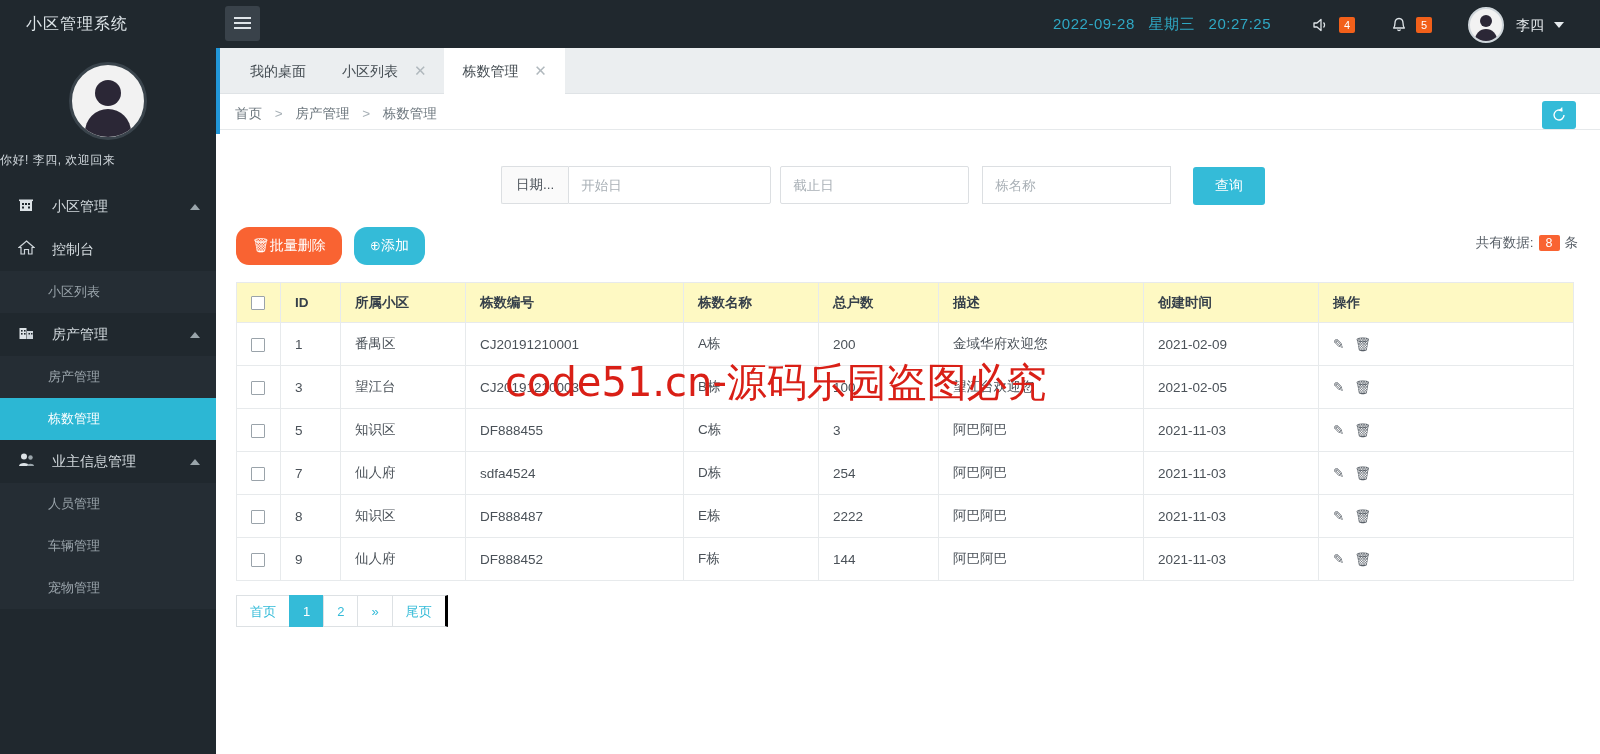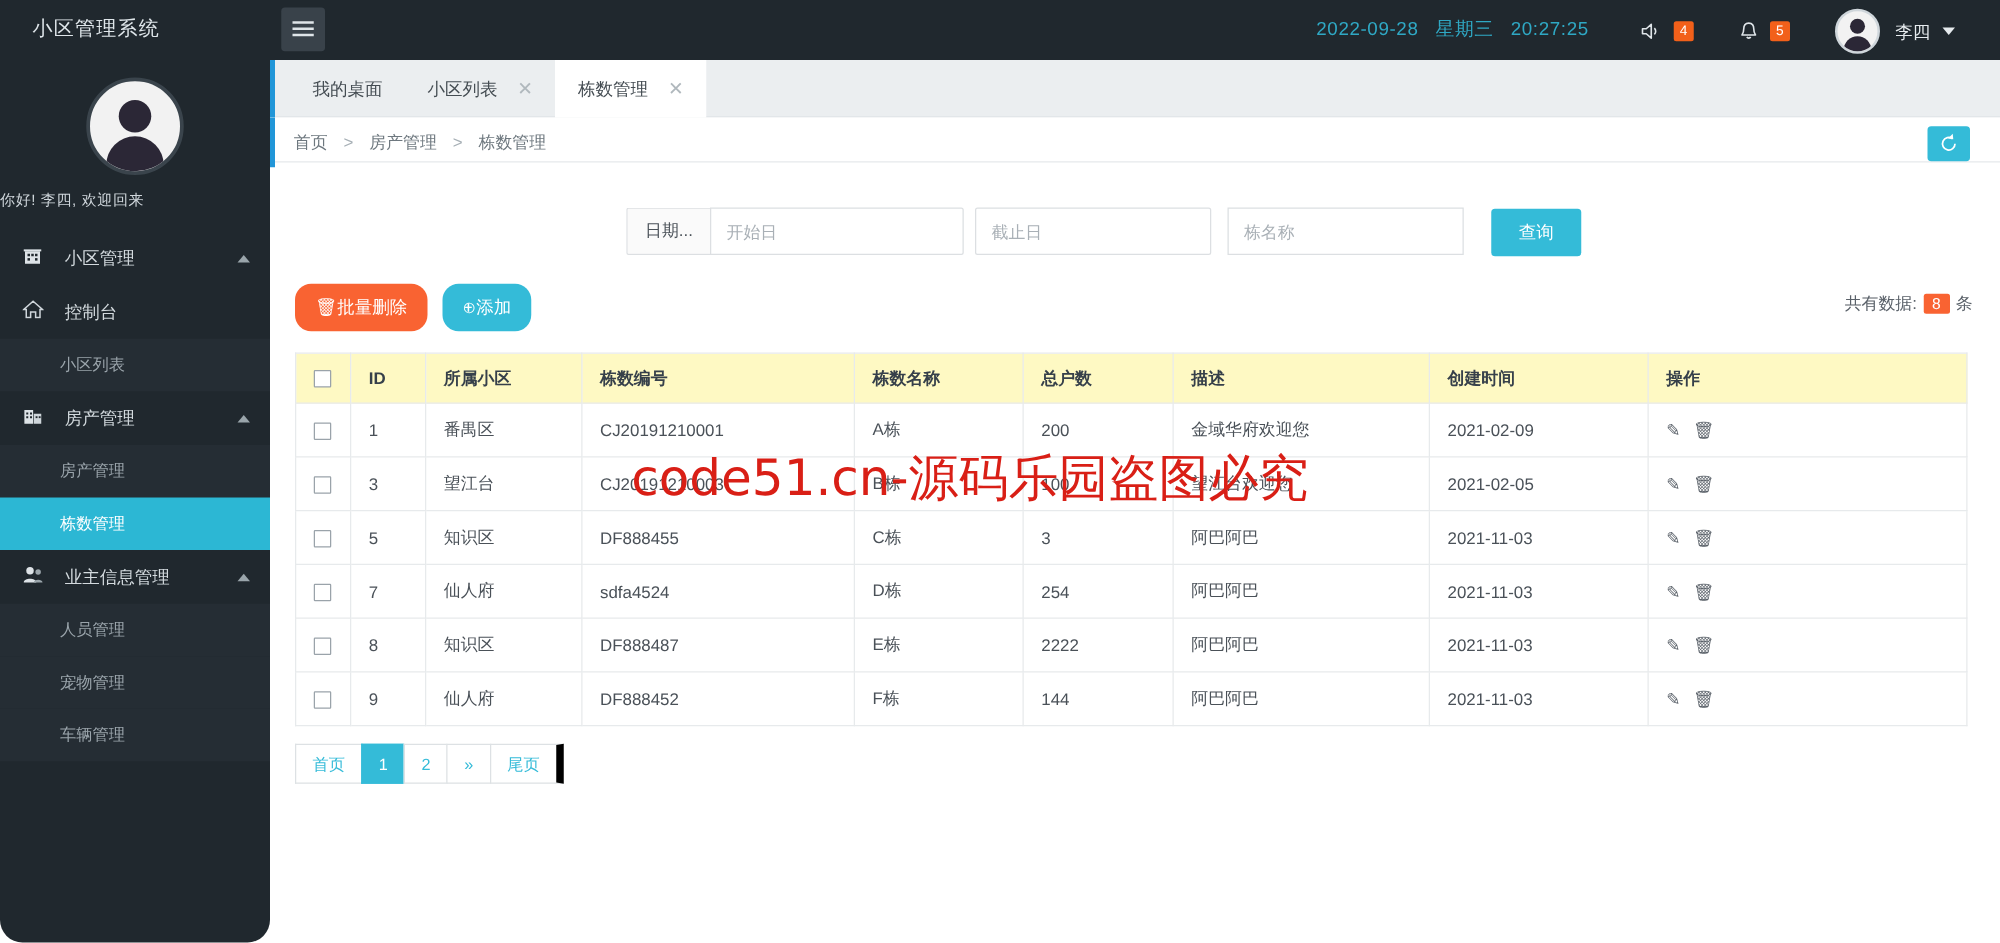--- a/index.html
+++ b/index.html
@@ -10,21 +10,20 @@
     font-family: "Liberation Sans", "DejaVu Sans", sans-serif;
     font-size: 14px;
     background: #ffffff;
   }
   
   #sidebar {
     position: absolute; left: 0; top: 0;
     width: 216px; height: 754px;
     background: #20282e;
     color: #bfc8ce;
-    border-radius: 18px;
   }
   #brand {
     height: 48px; line-height: 48px;
     padding-left: 26px;
     font-size: 16px;
     color: #dfe6ea;
     letter-spacing: 1px;
     background: #20282e;
   }
   #profile { text-align: left; padding-top: 14px; }
@@ -325,21 +324,21 @@
   .pg {
     height: 32px; line-height: 32px;
     padding: 0 13px;
     border: 1px solid #dde1e4;
     border-right: none;
     color: #34bbd8;
     font-size: 13px;
     background: #fff;
     cursor: pointer;
   }
-  .pg:last-child { border-right: 6px solid #000000; }
+  .pg:last-child { border-right: 3px solid #000000; }
   .pg.active { background: #34bbd8; color: #fff; border-color: #34bbd8; }
   
   #watermark {
     position: absolute; left: 505px; top: 355px;
     font-size: 40px;
     color: #d91f16;
     font-family: "DejaVu Sans", sans-serif;
     white-space: nowrap;
     pointer-events: none;
     z-index: 50;
@@ -414,22 +413,22 @@
             <path d="M1 14 C1 10 11 10 11 14 Z" fill="#dde3e7"></path>
             <circle cx="12.5" cy="5.5" r="2.2" fill="#9aa5ab"></circle>
             <path d="M9 14 C9 11 16 11 16 14 Z" fill="#9aa5ab"></path>
           </svg>
       </span>
       <span>业主信息管理</span>
       <span class="arrow"></span>
     </div>
 
     <div class="nav-sub">人员管理</div>
+    <div class="nav-sub">车辆管理</div>
     <div class="nav-sub">宠物管理</div>
-    <div class="nav-sub">车辆管理</div>
   </div>
 </div>
 
 <div id="topbar">
   <div id="hamburger">
     <i></i>
     <i></i>
     <i></i>
   </div>
 

